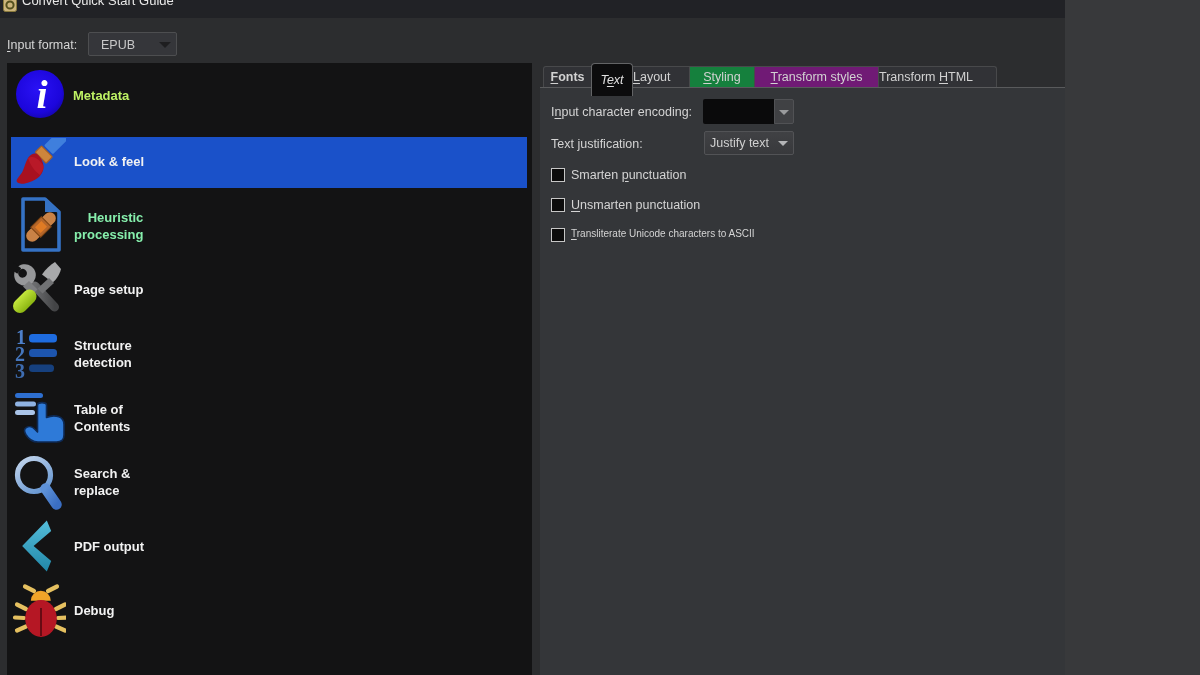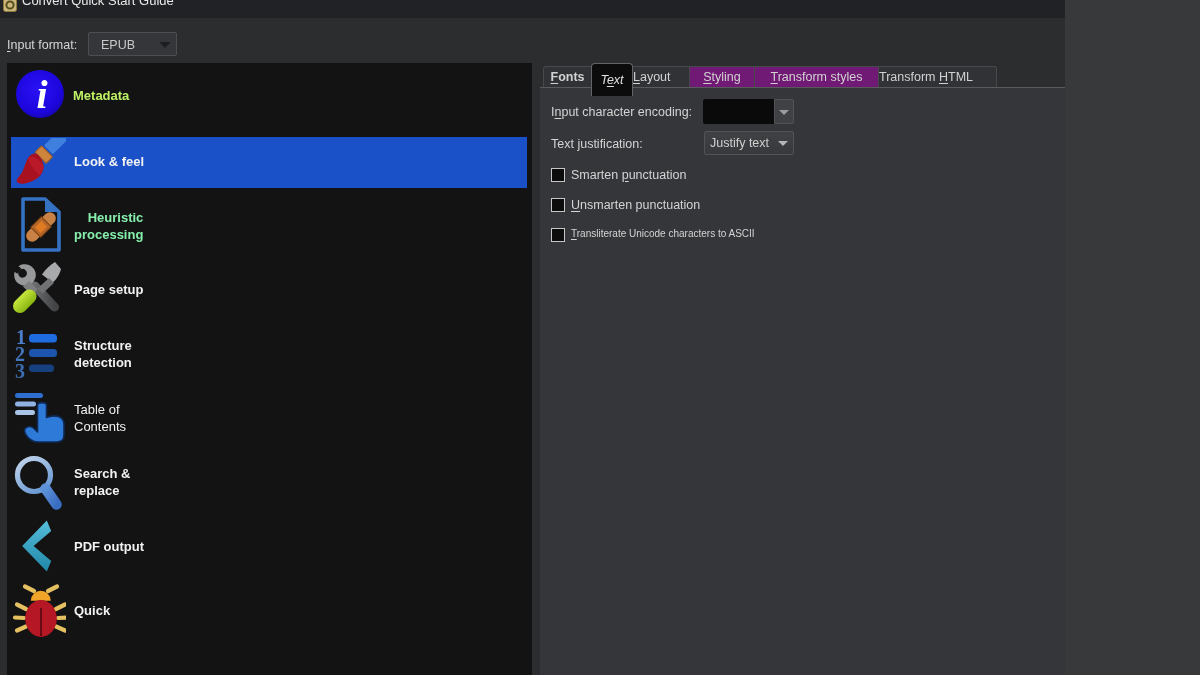--- a/index.html
+++ b/index.html
@@ -100,21 +100,21 @@
   <rect x="16" y="37.5" width="25" height="7.5" rx="3.5" fill="#16407e"></rect>
 </svg>
 <div class="abs" style="left:74px;top:337px;font-size:13px;font-weight:bold;color:#f2f2f2;line-height:17px;">Structure<br>detection</div>
 
 <svg class="abs" style="left:14px;top:392px;" width="52" height="54" viewBox="0 0 52 54">
   <rect x="1" y="1" width="28" height="5" rx="2.5" fill="#2e6fd0"></rect>
   <rect x="1" y="9.5" width="21" height="5" rx="2.5" fill="#8fb2e2"></rect>
   <rect x="1" y="18" width="20" height="5" rx="2.5" fill="#aac4e8"></rect>
   <path d="M23.5 13 C23.5 9.8 32.5 9.8 32.5 13 L32.5 25.5 C36.5 23.8 41 23.3 45 24.8 C48.5 26.2 50 28.8 50 32.5 L50 43 C50 47.5 47 50 42.5 50 L24 50 C19 50 14.5 47 11.8 42.5 C10.3 39.8 9.6 37.2 12.2 35.6 C14.8 34 18.5 34.8 20.8 37.2 L23.5 40 Z" fill="#2e7ad8" stroke="#0e2a55" stroke-width="1.6" stroke-linejoin="round"></path>
 </svg>
-<div class="abs" style="left:74px;top:401px;font-size:13px;font-weight:normal;color:#f2f2f2;line-height:17px;">Table of<br>Contents</div>
+<div class="abs" style="left:74px;top:401px;font-size:13px;font-weight:bold;color:#f2f2f2;line-height:17px;">Table of<br>Contents</div>
 
 <svg class="abs" style="left:14px;top:454px;" width="48" height="56" viewBox="0 0 48 56">
   <defs>
     <linearGradient id="mag" x1="0" y1="0" x2="0.6" y2="1">
       <stop offset="0" stop-color="#c4d6ec"></stop>
         <stop offset="1" stop-color="#6d9bd4"></stop>
     </linearGradient>
     <linearGradient id="mh" x1="0" y1="0" x2="1" y2="1">
       <stop offset="0" stop-color="#5e92d8"></stop>
         <stop offset="1" stop-color="#3a6ec2"></stop>
@@ -144,33 +144,33 @@
     <line x1="55" y1="22.5" x2="46" y2="27"></line>
     <line x1="5" y1="35.5" x2="14" y2="36"></line>
     <line x1="57" y1="35.5" x2="48" y2="36"></line>
     <line x1="7" y1="48.5" x2="16" y2="44.5"></line>
     <line x1="55" y1="48.5" x2="46" y2="44.5"></line>
   </g>
   <path d="M20.8 18.7 A10 10 0 0 1 40.8 18.7 Z" fill="#f0a428"></path>
   <ellipse cx="31" cy="36.5" rx="15.8" ry="18.5" fill="#b51724"></ellipse>
   <line x1="31" y1="26" x2="31" y2="54" stroke="#5e0a12" stroke-width="1.8"></line>
 </svg>
-<div class="abs" style="left:74px;top:603px;font-size:13px;font-weight:bold;color:#f2f2f2;">Quick</div>
+<div class="abs" style="left:74px;top:603px;font-size:13px;font-weight:bold;color:#f2f2f2;">Debug</div>
 
 <div class="abs" style="left:540px;top:87px;width:525px;height:588px;background:#343639;border-top:1px solid #595a5c;box-sizing:border-box;"></div>
 
 <div class="abs" style="left:543px;top:66px;height:21px;display:flex;font-size:12.5px;color:#d2d2d2;">
   <div style="width:49px;background:#313236;border:1px solid #48494b;border-bottom:none;border-radius:3px 0 0 0;display:flex;align-items:center;justify-content:center;box-sizing:border-box;font-weight:bold;">
       <span><u>F</u>onts</span>
     </div>
   <div style="width:41px;"></div>
   <div style="width:57px;background:#313236;border:1px solid #48494b;border-bottom:none;border-left:none;display:flex;align-items:center;justify-content:flex-start;box-sizing:border-box;">
       <span><u>L</u>ayout</span>
     </div>
-  <div style="width:65px;background:#701a75;border:1px solid #48494b;border-bottom:none;border-left:none;display:flex;align-items:center;justify-content:center;box-sizing:border-box;">
+  <div style="width:65px;background:#15803d;border:1px solid #48494b;border-bottom:none;border-left:none;display:flex;align-items:center;justify-content:center;box-sizing:border-box;">
       <span><u>S</u>tyling</span>
     </div>
   <div style="width:124px;background:#701a75;border:1px solid #48494b;border-bottom:none;border-left:none;display:flex;align-items:center;justify-content:center;box-sizing:border-box;">
       <span><u>T</u>ransform styles</span>
     </div>
   <div style="width:118px;background:#313236;border:1px solid #48494b;border-bottom:none;border-left:none;border-radius:0 3px 0 0;display:flex;align-items:center;justify-content:flex-start;box-sizing:border-box;">
       <span>Transform <u>H</u>TML</span>
     </div>
 </div>
 

